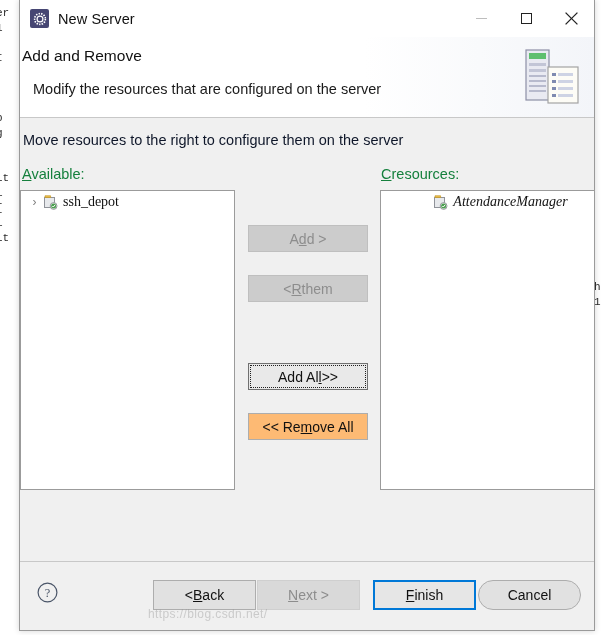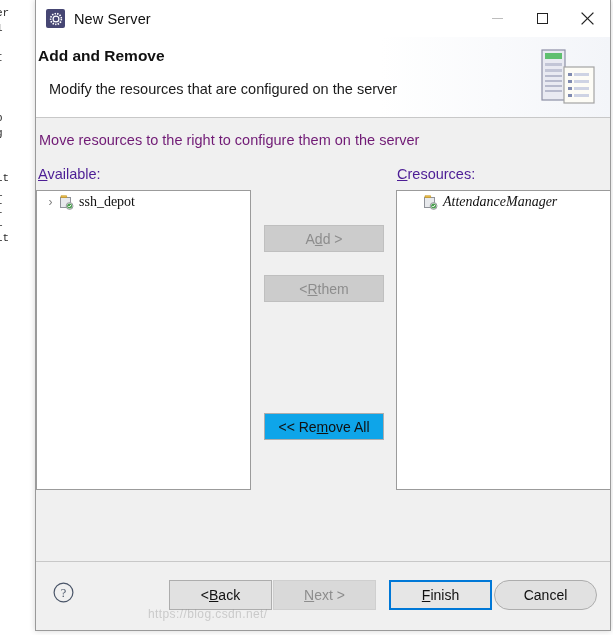--- a/index.html
+++ b/index.html
@@ -42,21 +42,20 @@
     position: absolute;
     left: 19px;
     top: 0px;
     width: 576px;
     height: 631px;
     background: #f0f0f0;
     border: 1px solid #9a9a9a;
     border-top: none;
     box-sizing: border-box;
     box-shadow: 0 0 6px rgba(0,0,0,0.17);
-    margin-left: 16px;
   }
 
   
   .titlebar {
     position: relative;
     height: 37px;
     background: #ffffff;
     display: flex;
     align-items: center;
   }
@@ -105,21 +104,21 @@
     position: relative;
     background: linear-gradient(to right, #ffffff 60%, #f3f5f9 100%);
     height: 81px;
     border-bottom: 1px solid #c8c8c8;
     box-sizing: border-box;
   }
   .header-title {
     position: absolute;
     left: 2px; top: 10px;
     font-size: 15.5px;
-    font-weight: bold;
+    font-weight: normal;
     color: #111111;
   }
   .header-desc {
     position: absolute;
     left: 13px; top: 44px;
     font-size: 14.5px;
     color: #1a1a1a;
   }
   .header-art {
     position: absolute;
@@ -130,26 +129,26 @@
   
   .body {
     position: relative;
     height: 443px;
     background: #f0f0f0;
   }
   .instruction {
     position: absolute;
     left: 3px; top: 14px;
     font-size: 14.5px;
-    color: #701a75;
+    color: #0f172a;
   }
   .col-label {
     position: absolute;
     font-size: 14.5px;
-    color: #4c1d95;
+    color: #15803d;
   }
   .col-label .mn { text-decoration: underline; }
   .label-available  { left: 2px;   top: 48px; }
   .label-configured { left: 361px; top: 48px; }
 
   .listbox {
     position: absolute;
     top: 72px;
     width: 215px;
     height: 300px;
@@ -162,21 +161,21 @@
   .list-configured { left: 360px; }
 
   .tree-row {
     display: flex;
     align-items: center;
     height: 22px;
     padding-left: 6px;
     font-size: 14px;
     color: #111111;
   }
-  .tree-row.indent { padding-left: 25px; }
+  .tree-row.indent { padding-left: 25px; justify-content: center; }
   .expander {
     width: 15px;
     font-size: 12px;
     color: #808080;
     flex: 0 0 auto;
     text-align: center;
   }
   .proj-icon {
     width: 16px; height: 16px;
     flex: 0 0 auto;
@@ -187,21 +186,21 @@
   .row-text.italic { font-style: italic; }
 
   
   .midbtn {
     position: absolute;
     left: 228px;
     width: 120px;
     height: 27px;
     font-size: 14px;
     font-family: "Liberation Sans", sans-serif;
-    background: #0ea5e9;
+    background: #fdba74;
     border: 1px solid #adadad;
     box-sizing: border-box;
     color: #111111;
     display: flex;
     align-items: center;
     justify-content: center;
     padding: 0;
   }
   .midbtn.disabled {
     background: #cccccc;
@@ -410,20 +409,25 @@
           <span class="mn">d</span>
           <span>d &gt;</span>
         </button>
 
       <button class="midbtn btn-remove disabled">
           <span>&lt; </span>
           <span class="mn">R</span>
           <span>them</span>
         </button>
 
+      <button class="midbtn btn-addall focused">
+          <span>Add Al</span>
+          <span class="mn">l</span>
+          <span> &gt;&gt;</span>
+        </button>
 
       <button class="midbtn btn-removeall">
           <span>&lt;&lt; Re</span>
           <span class="mn">m</span>
           <span>ove All</span>
         </button>
     </div>
 
     <div class="footer">
       <div class="help-icon">

